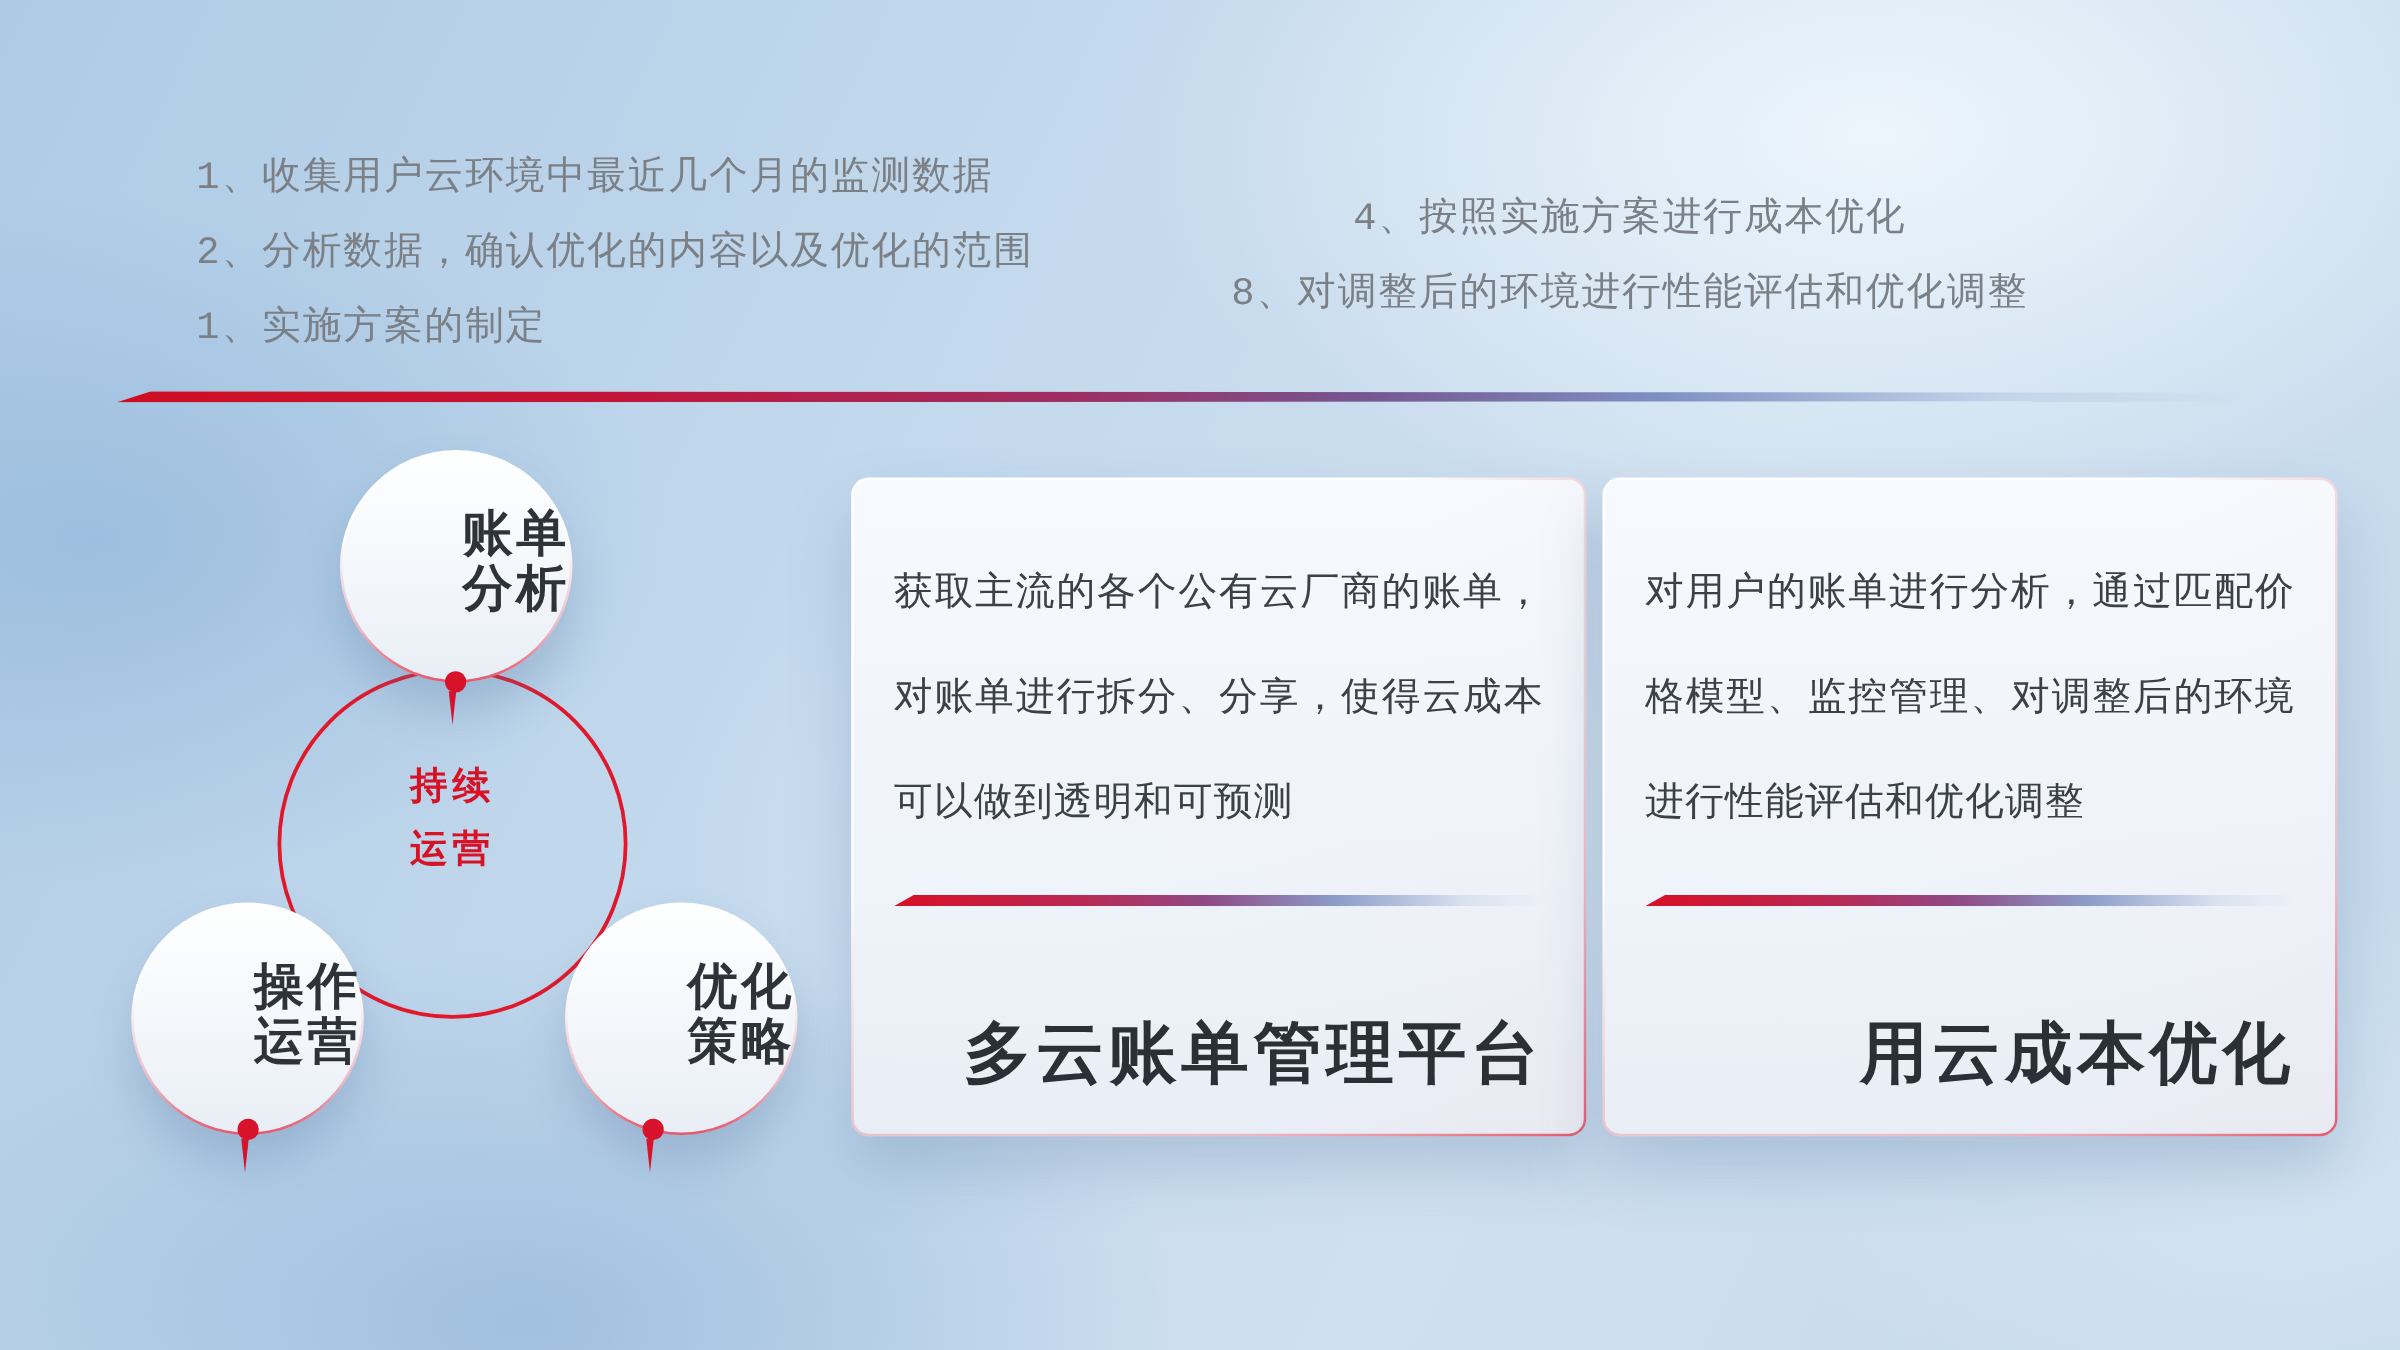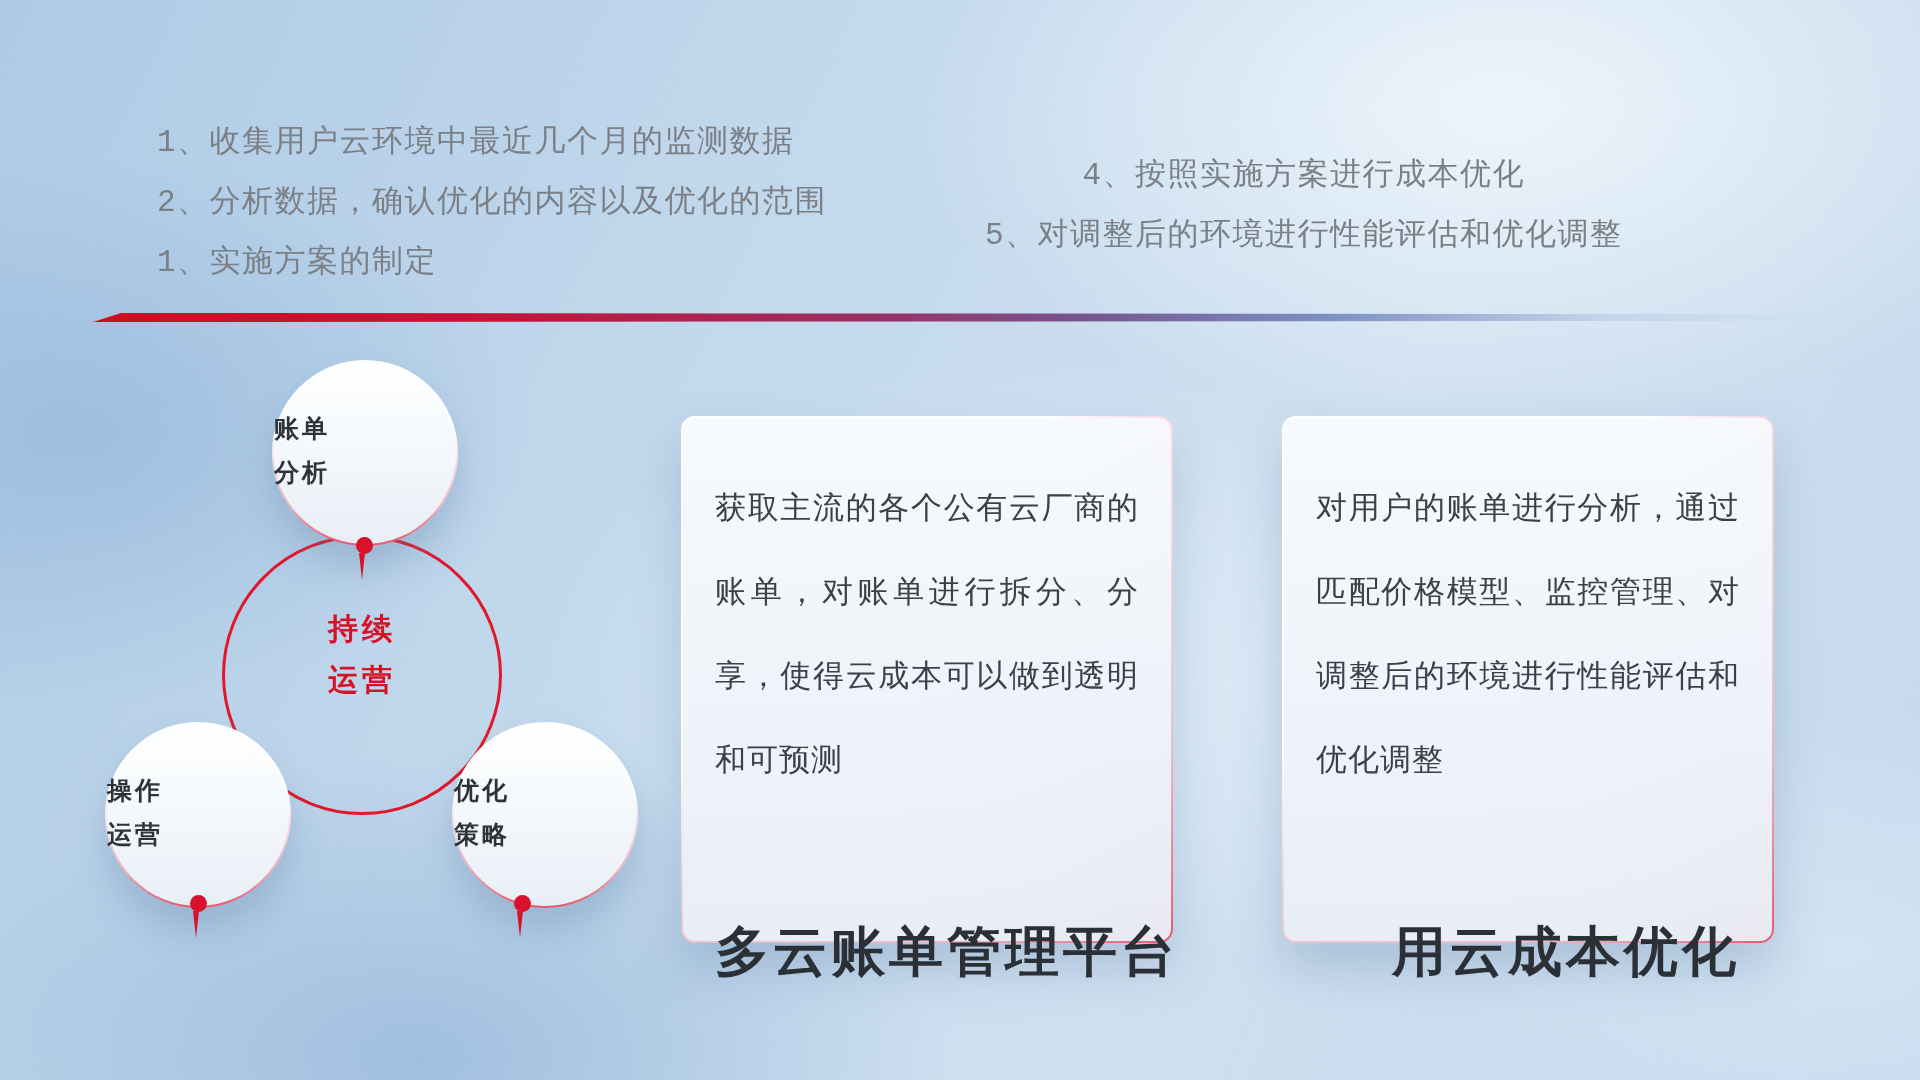--- a/index.html
+++ b/index.html
@@ -34,42 +34,42 @@
     border:3px solid #e1182b; border-radius:50%;
   }
   .node {
     position:absolute; border-radius:50%; padding:2px;
     background:linear-gradient(180deg, rgba(255,255,255,0.98) 38%, rgba(243,178,188,0.9) 78%, #e4566a 100%);
     box-shadow:0 22px 34px rgba(88,118,158,0.28);
   }
   .node-inner {
     width:100%; height:100%; border-radius:50%;
     background:linear-gradient(180deg, #feffff 0%, #f3f7fb 55%, #e9eef6 100%);
-    display:flex; flex-direction:column; align-items:flex-start; justify-content:center;
-    font-size:25px; font-weight:600; color:#2e3339; line-height:44px; letter-spacing:3px; text-align:center;
+    display:flex; flex-direction:column; align-items:flex-end; justify-content:center;
+    font-size:40px; font-weight:600; color:#2e3339; line-height:44px; letter-spacing:3px; text-align:center;
   }
   .node-top { left:272px; top:360px; width:186px; height:186px; }
   .node-bl  { left:105px; top:722px; width:186px; height:186px; }
   .node-br  { left:452px; top:722px; width:186px; height:186px; }
   .dot { position:absolute; width:17px; height:17px; border-radius:50%; background:#d8122a; }
   .dot-top { left:356px; top:537px; }
   .dot-bl  { left:190px; top:895px; }
   .dot-br  { left:514px; top:895px; }
   .pin { position:absolute; width:0; height:0; border-left:3px solid transparent; border-right:3px solid transparent; border-top:27px solid #d8122a; }
   .pin-top { left:359px; top:553px; }
   .pin-bl  { left:193px; top:911px; }
   .pin-br  { left:517px; top:911px; }
   .cycle-label {
     position:absolute; left:262px; top:606px; width:200px; text-align:center;
     font-size:30px; font-weight:800; color:#d81226; line-height:51px; letter-spacing:4px;
   }
 
   
   .card {
-    position:absolute; top:416px; width:492px; height:527px; border-radius:14px; padding:2px;
+    position:absolute; top:382px; width:588px; height:527px; border-radius:14px; padding:2px;
     background:radial-gradient(150% 150% at 12% 0%, rgba(255,255,255,0.98) 42%, rgba(242,172,182,0.75) 72%, #e01a30 100%);
     box-shadow:0 26px 48px rgba(96,126,166,0.30);
   }
   .card-middle { left:681px; }
   .card-right  { left:1282px; }
   .card-inner {
     width:100%; height:100%; border-radius:12px;
     background:linear-gradient(180deg, rgba(246,249,253,0.97) 0%, rgba(233,239,247,0.96) 100%);
     padding:50px 32px 0; display:flex; flex-direction:column;
   }
@@ -92,21 +92,21 @@
 <div class="slide">
 
   <div class="steps steps-left">
     <div>1、收集用户云环境中最近几个月的监测数据</div>
     <div>2、分析数据，确认优化的内容以及优化的范围</div>
     <div>1、实施方案的制定</div>
   </div>
 
   <div class="steps steps-right">
     <div>4、按照实施方案进行成本优化</div>
-    <div>5、对调整后的环境进行性能评估和优化调整</div>
+    <div>8、对调整后的环境进行性能评估和优化调整</div>
   </div>
 
   <div class="main-divider"></div>
 
   <div class="ring"></div>
 
   <div class="node node-top">
     <div class="node-inner">
       <span>账单</span>
       <span>分析</span>

